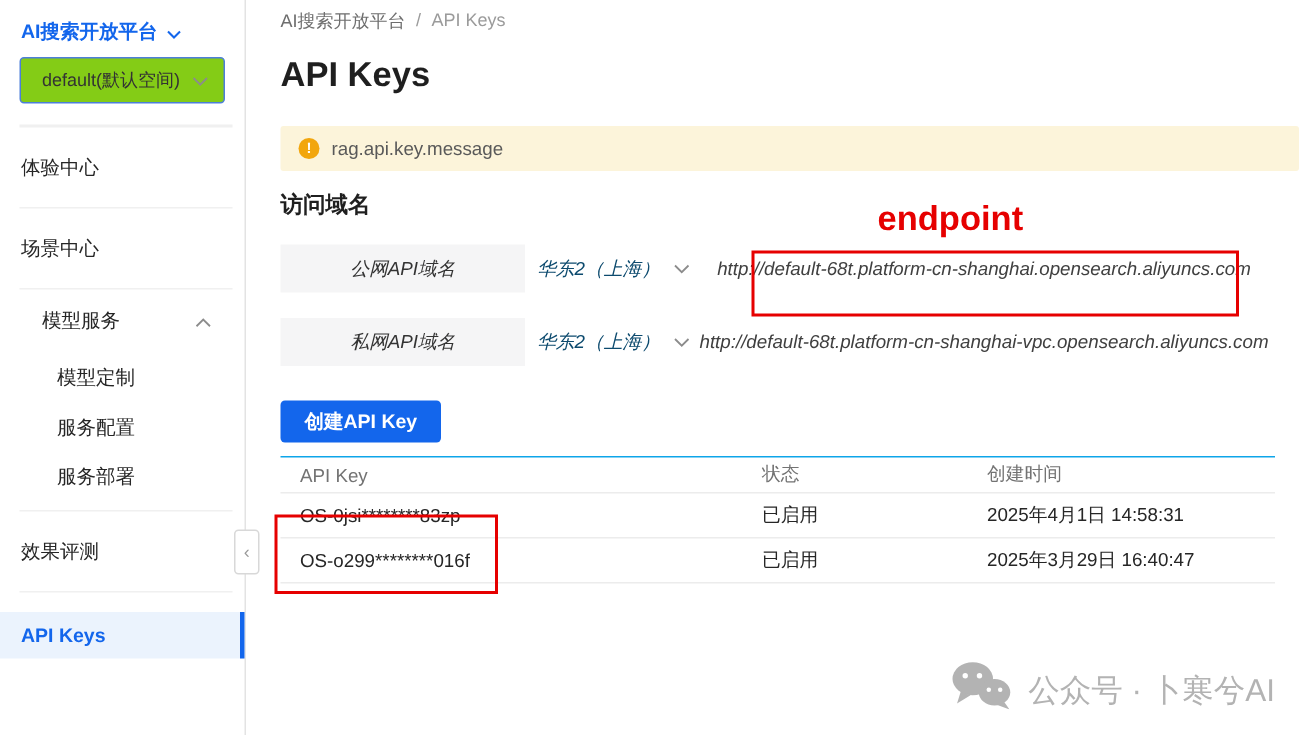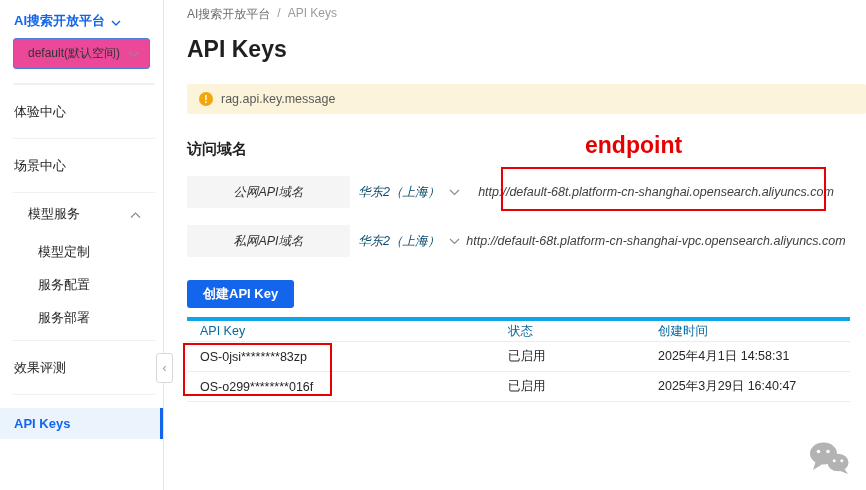--- a/index.html
+++ b/index.html
@@ -22,21 +22,21 @@
     display: flex; align-items: center; gap: 6px;
     padding: 12px 0 0 14px;
     color: #1366ec; font-weight: bold; font-size: 13px;
     cursor: pointer; height: 30px;
   }
   .ws-select {
     margin: 8px 13px 0 13px; height: 31px;
     border: 1px solid #4c7fd9; border-radius: 3px;
     display: flex; align-items: center; justify-content: space-between;
     padding: 0 10px 0 14px; font-size: 12px; color: #333;
-    cursor: pointer; background: #ec4899;
+    cursor: pointer; background: #84cc16;
   }
   .side-divider { border: none; border-top: 1px solid #f0f0f0; margin: 0 8px 0 13px; }
   .side-divider.first { margin-top: 14px; }
   .nav-item {
     display: flex; align-items: center; justify-content: space-between;
     padding: 0 22px 0 14px; font-size: 13px; color: #262626; cursor: pointer;
   }
   .nav-item.h46 { height: 46px; }
   .nav-item.h53 { height: 53px; }
   .nav-item.h42 { height: 42px; padding-left: 28px; }
@@ -70,21 +70,21 @@
     margin-top: 21px; height: 30px; background: #fcf4da; border-radius: 2px;
     display: flex; align-items: center; gap: 8px; padding: 0 12px;
   }
   .warn-icon {
     width: 14px; height: 14px; border-radius: 50%; background: #f2a60d;
     color: #fff; font-size: 10px; font-weight: bold;
     display: flex; align-items: center; justify-content: center; flex: 0 0 14px;
   }
   .banner-text { font-size: 12.5px; color: #595959; }
 
-  .section-title { margin-top: 26px; font-size: 15px; font-weight: bold; color: #1f1f1f; }
+  .section-title { margin-top: 13px; font-size: 15px; font-weight: bold; color: #1f1f1f; }
 
   .domain-row { margin-top: 17px; display: flex; align-items: center; height: 32px; margin-right: 16px; font-style: italic; }
   .domain-label {
     width: 163px; height: 32px; background: #f5f5f6;
     display: flex; align-items: center; justify-content: center;
     font-size: 12.5px; color: #333; flex: 0 0 163px;
   }
   .domain-region {
     margin-left: 8px; width: 104px; display: flex; align-items: center;
     justify-content: space-between; font-size: 12.5px; color: #0c4a6e;
@@ -97,21 +97,21 @@
     height: 28px; padding: 0 16px; background: #1366ec; color: #fff;
     border: none; border-radius: 3px; font-size: 13px; font-weight: bold;
     cursor: pointer; font-family: inherit;
   }
 
   .keys-table { margin-top: 9px; margin-right: 16px; }
   .t-row {
     display: grid; grid-template-columns: 308px 150px 1fr;
     align-items: center; border-bottom: 1px solid #ececec;
   }
-  .t-head { border-top: 4px solid #0ea5e9; height: 25px; font-size: 12.5px; color: #0369a1; }
+  .t-head { border-top: 1px solid #0ea5e9; height: 25px; font-size: 12.5px; color: #737373; }
   .t-body { height: 30px; font-size: 12.5px; color: #262626; }
   .t-cell { padding-left: 13px; }
 
   
   .anno-endpoint {
     position: absolute; left: 585px; top: 132px;
     font-size: 23px; font-weight: bold; color: #e60000; z-index: 8;
   }
   .anno-box { position: absolute; border: 2px solid #e60000; z-index: 8; pointer-events: none; }
   .anno-box.url-box { left: 501px; top: 167px; width: 325px; height: 44px; }
@@ -269,13 +269,14 @@
       <ellipse cx="15.5" cy="12.5" rx="13.5" ry="11" fill="#b3b3b3"></ellipse>
       <path d="M7.5 21 L5 29 L14 23.5 Z" fill="#b3b3b3"></path>
       <circle cx="10.5" cy="10.5" r="1.8" fill="#ffffff"></circle>
       <circle cx="20" cy="10.5" r="1.8" fill="#ffffff"></circle>
       <ellipse cx="30" cy="21.5" rx="10.5" ry="8.8" fill="#b3b3b3"></ellipse>
       <path d="M36.5 28 L40 33 L31.5 29.8 Z" fill="#b3b3b3"></path>
       <circle cx="26.2" cy="19.8" r="1.5" fill="#ffffff"></circle>
       <circle cx="33.8" cy="19.8" r="1.5" fill="#ffffff"></circle>
     </svg>
   </span>
+  <span>公众号 · 卜寒兮AI</span>
 </div>
 
 </body></html>

